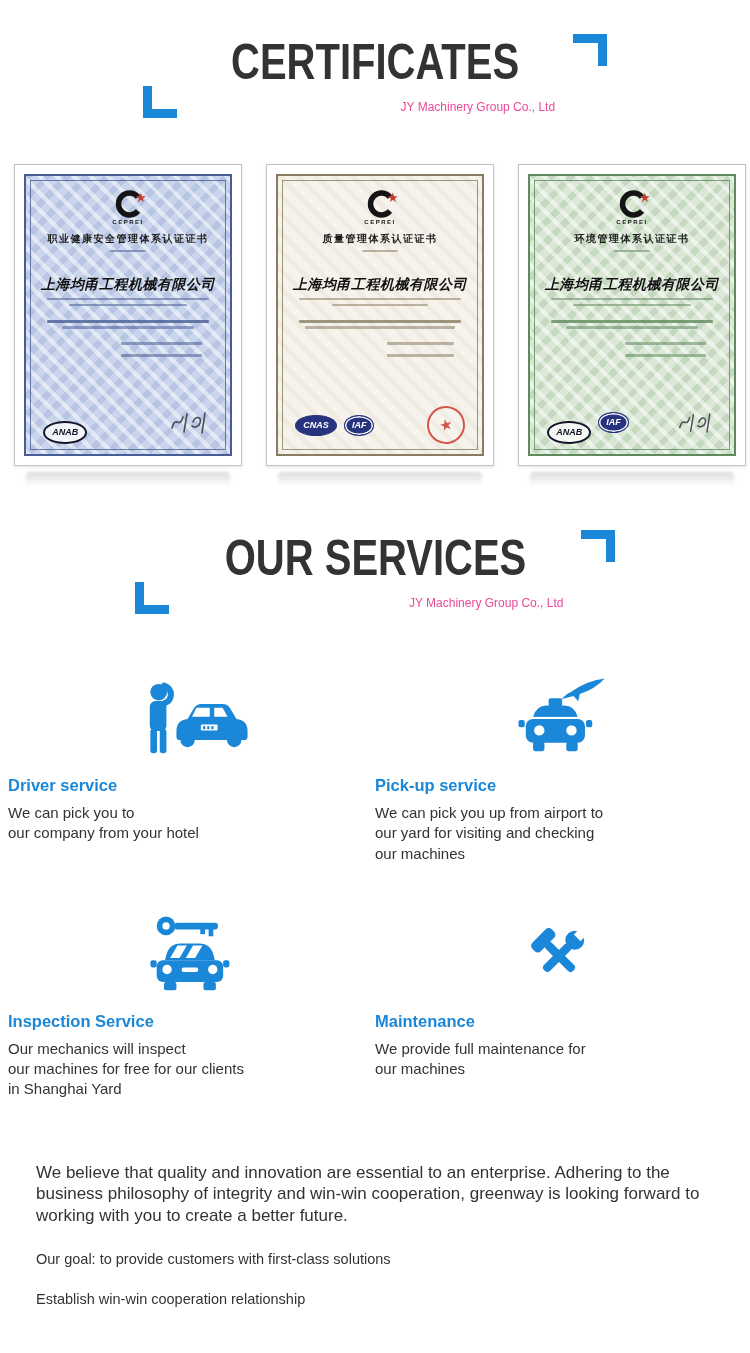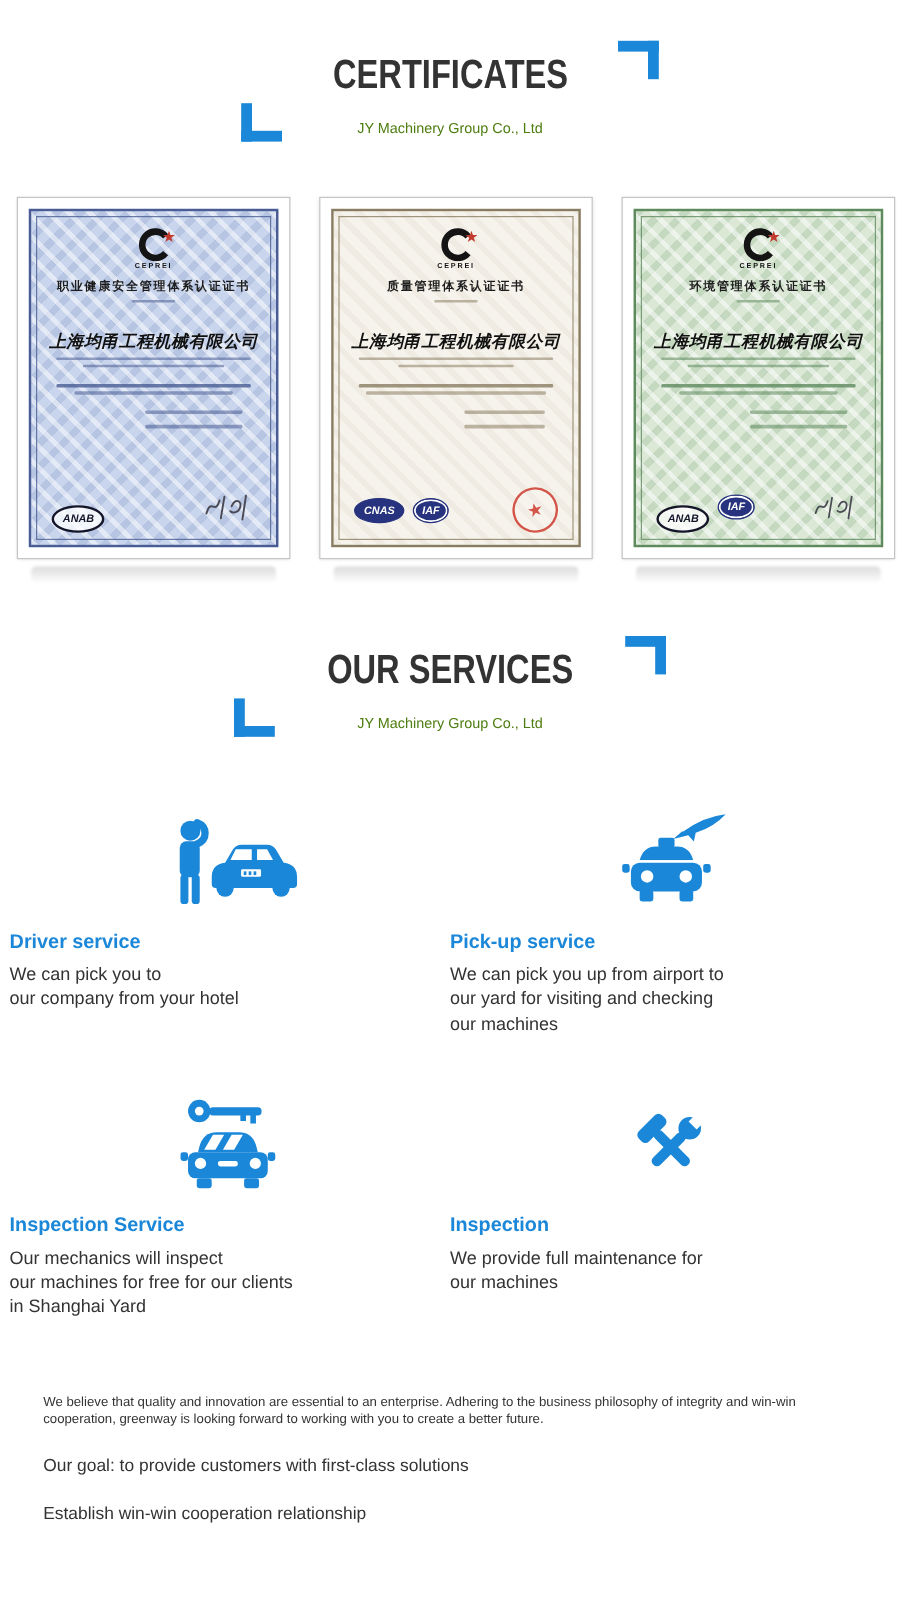--- a/index.html
+++ b/index.html
@@ -6,26 +6,26 @@
   html,body { margin:0; padding:0; }
   body {
     width:750px; min-height:1353px; background:#ffffff;
     font-family:"Liberation Sans", sans-serif; color:#333;
   }
 
   
   .sec { padding-top:36px; }
   .sec2 { padding-top:46px; }
   .sec-header { position:relative; width:max-content; margin:0 auto; text-align:center; padding:0 58px; }
-  .sec-title { margin:0; font-size:34px; line-height:52px; font-weight:bold; color:#333; white-space:nowrap; }
+  .sec-title { margin:0; font-size:50px; line-height:52px; font-weight:bold; color:#333; white-space:nowrap; }
   .sec-title .tscale { display:inline-block; transform:scaleX(.8); letter-spacing:0; }
   .bracket { position:absolute; width:34px; height:32px; border:0 solid #1b87d8; }
   .bracket.bl { left:6px; bottom:-4px; border-left-width:9px; border-bottom-width:9px; }
   .bracket.tr { right:6px; top:-2px; border-right-width:9px; border-top-width:9px; }
-  .sec-sub { margin-top:12px; font-size:12px; color:#4d7c0f; }
+  .sec-sub { margin-top:12px; font-size:12px; color:#ec4899;text-align:right; }
 
   
   .certs-row { display:flex; gap:24px; padding:0 14px; margin-top:50px; }
   .cert { margin:0; width:228px; }
   .cert-frame { width:228px; height:302px; background:#fff; border:1px solid #c4c4c4; padding:9px; box-shadow:0 1px 3px rgba(0,0,0,.12); }
   .cert-paper { position:relative; width:100%; height:100%; padding:12px 10px 8px; display:flex; flex-direction:column; align-items:center; border:2px solid var(--bcol); }
   .cert-paper::before { content:""; position:absolute; inset:4px; border:1px solid var(--bcol); opacity:.8; pointer-events:none; }
   .cert1 .cert-paper { --bcol:#4a5c94; background-color:#c9d5ec;
     background-image:repeating-linear-gradient(45deg, rgba(255,255,255,.5) 0 4px, transparent 4px 12px),
                      repeating-linear-gradient(-45deg, rgba(140,160,205,.3) 0 6px, transparent 6px 14px); }
@@ -56,21 +56,21 @@
 
   
   .services { display:grid; grid-template-columns:1fr 1fr; row-gap:48px; margin-top:66px; padding:0 8px; }
   .service { }
   .svc-icon { height:88px; display:flex; align-items:center; justify-content:center; }
   .service h3 { margin:12px 0 8px; font-size:16.5px; font-weight:bold; color:#1b87d8; }
   .service p { margin:0; font-size:15px; line-height:1.35; color:#333; white-space:pre-line; }
 
   
   .about { margin-top:62px; padding:0 36px 38px; }
-  .about .intro { margin:0; font-size:11px; line-height:1.28; color:#333; }
+  .about .intro { margin:0; font-size:17px; line-height:1.28; color:#333; }
   .about h2 { margin:40px 0 0; font-size:18px; font-weight:bold; color:#222; }
   .about .culture-item { margin:24px 0 0; font-size:14.5px; color:#333; }
 </style>
 </head>
 <body>
 
 <main>
 
   <section class="sec">
     <div class="sec-header">
@@ -276,21 +276,21 @@
                 <rect x="37" y="21" width="10" height="45" rx="4.5"></rect>
               </g>
               <g transform="rotate(45 42 42)">
                 <circle cx="42" cy="16" r="11"></circle>
                 <rect x="36.5" y="0" width="11" height="12" fill="#fff"></rect>
                 <rect x="37" y="24" width="10" height="42" rx="4.5"></rect>
               </g>
             </g>
           </svg>
         </div>
-        <h3>Inspection</h3>
+        <h3>Maintenance</h3>
         <p>We provide full maintenance for
 our machines</p>
       </div>
 
     </div>
   </section>
 
   <section class="about">
     <p class="intro">We believe that quality and innovation are essential to an enterprise. Adhering to the business philosophy of integrity and win-win cooperation, greenway is looking forward to working with you to create a better future.</p>
     <p class="culture-item">Our goal: to provide customers with first-class solutions</p>

